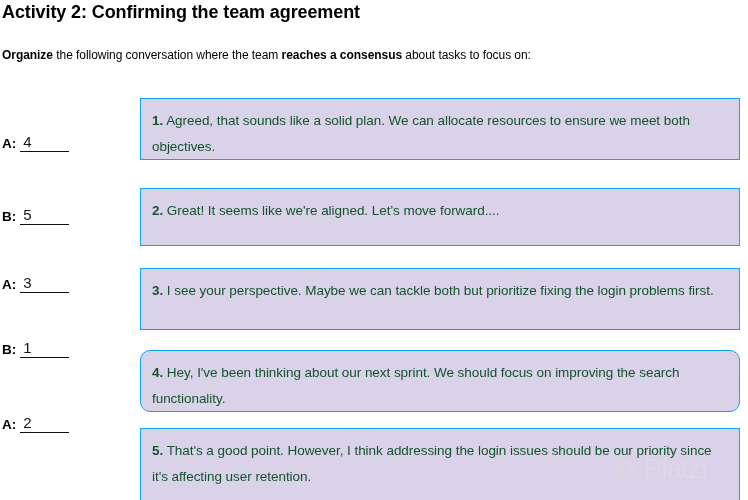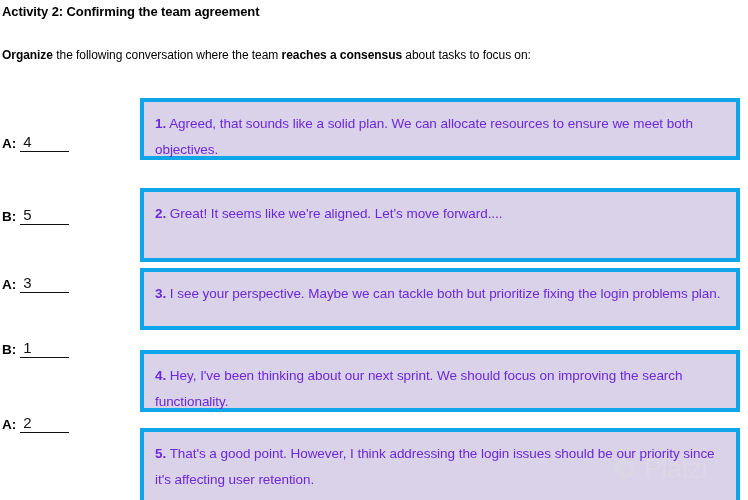--- a/index.html
+++ b/index.html
@@ -20,21 +20,21 @@
   .page {
     position: absolute;
     inset: 0;
   }
 
   
   .activity-title {
     position: absolute;
     left: 2px;
     top: 3px;
-    font-size: 13px;
+    font-size: 18px;
     font-weight: bold;
     letter-spacing: -0.1px;
     line-height: 18px;
     white-space: nowrap;
   }
 
   
   .intro {
     position: absolute;
     left: 2px;
@@ -75,26 +75,26 @@
     color: #151515;
   }
 
   
   .msg {
     position: absolute;
     left: 140px;
     width: 600px;
     box-sizing: border-box;
     background: #d9d2e9;
-    border: 4px solid #0ea5e9;
+    border: 1px solid #0ea5e9;
     padding: 9px 10px 8px 11px;
     font-size: 13.5px;
     line-height: 26px;
     letter-spacing: -0.05px;
-    color: #6d28d9;
+    color: #14532d;
   }
   .msg .num { font-weight: bold; }
 
   
   .watermark {
     position: absolute;
     left: 612px;
     top: 455px;
     display: flex;
     align-items: center;
@@ -148,29 +148,29 @@
 
   <div class="answer" style="top:415px;">
     <span class="ans-label">A:</span>
     <span class="ans-blank">2</span>
   </div>
 
   <div class="msg" style="top:98px; height:62px;">
     <span class="num">1.</span><span> Agreed, that sounds like a solid plan. We can allocate resources to ensure we meet both objectives.</span>
   </div>
 
-  <div class="msg" style="top:188px; height:74px;">
+  <div class="msg" style="top:188px; height:58px;">
     <span class="num">2.</span><span> Great! It seems like we're aligned. Let’s move forward....</span>
   </div>
 
   <div class="msg" style="top:268px; height:62px;">
-    <span class="num">3.</span><span> I see your perspective. Maybe we can tackle both but prioritize fixing the login problems plan.</span>
+    <span class="num">3.</span><span> I see your perspective. Maybe we can tackle both but prioritize fixing the login problems first.</span>
   </div>
 
-  <div class="msg" style="top:350px; height:62px;">
+  <div class="msg" style="top:350px; height:62px;border-radius:10px;">
     <span class="num">4.</span><span> Hey, I've been thinking about our next sprint. We should focus on improving the search functionality.</span>
   </div>
 
   <div class="msg" style="top:428px; height:87px;">
     <span class="num">5.</span><span> That's a good point. However, I think addressing the login issues should be our priority since it's affecting user retention.</span>
   </div>
 
   <div class="watermark">
     <svg class="wm-mark" viewBox="0 0 26 28">
       <path d="M11.5 2 L2 11.5 L2 16.5 L11.5 26 L16.2 21.3 L9.4 14 L16.2 7.1 Z" fill="#dedbe3"></path>

